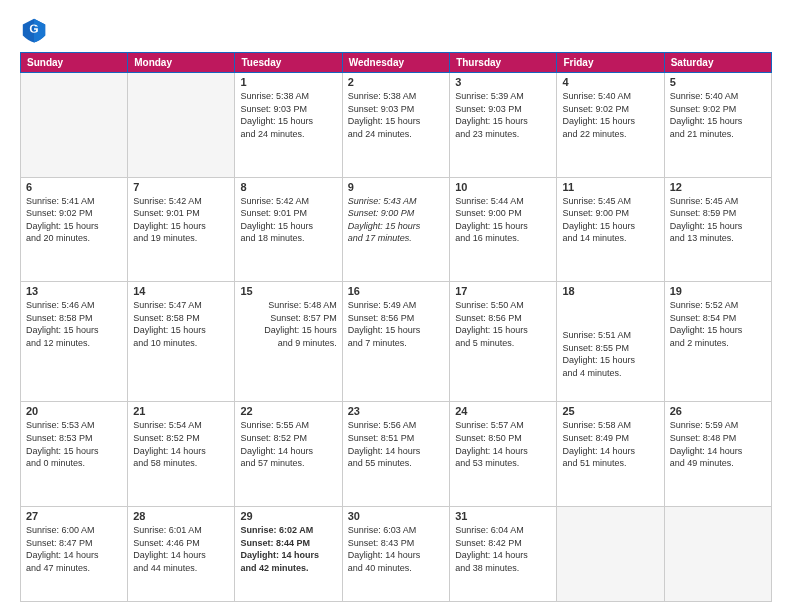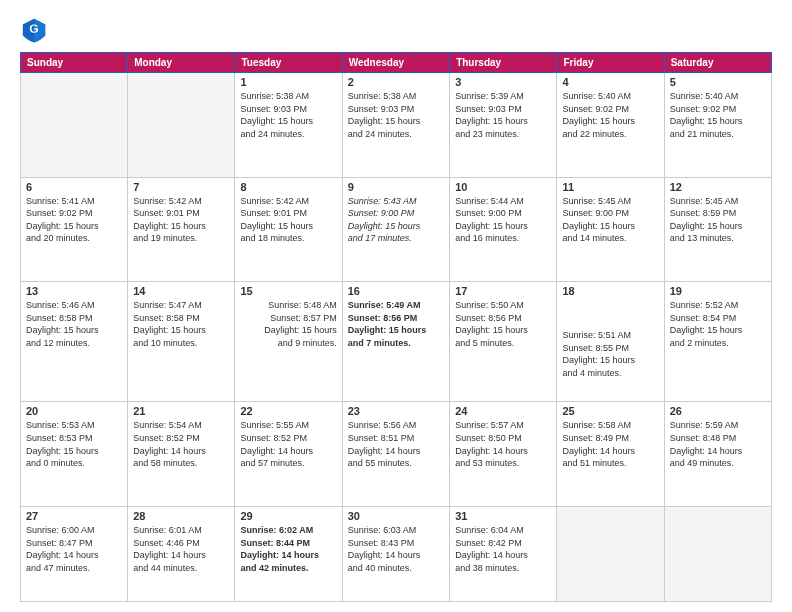--- a/index.html
+++ b/index.html
@@ -238,21 +238,21 @@
           </td>
           <td>
             <div class="day-number">15</div>
             <div class="day-info" style="white-space: pre-line; text-align: right;">Sunrise: 5:48 AM
 Sunset: 8:57 PM
 Daylight: 15 hours
 and 9 minutes.</div>
           </td>
           <td>
             <div class="day-number">16</div>
-            <div class="day-info" style="white-space: pre-line; font-weight: bold;">Sunrise: 5:49 AM
+            <div class="day-info" style="white-space: pre-line;">Sunrise: 5:49 AM
 Sunset: 8:56 PM
 Daylight: 15 hours
 and 7 minutes.</div>
           </td>
           <td>
             <div class="day-number">17</div>
             <div class="day-info" style="white-space: pre-line;">Sunrise: 5:50 AM
 Sunset: 8:56 PM
 Daylight: 15 hours
 and 5 minutes.</div>

